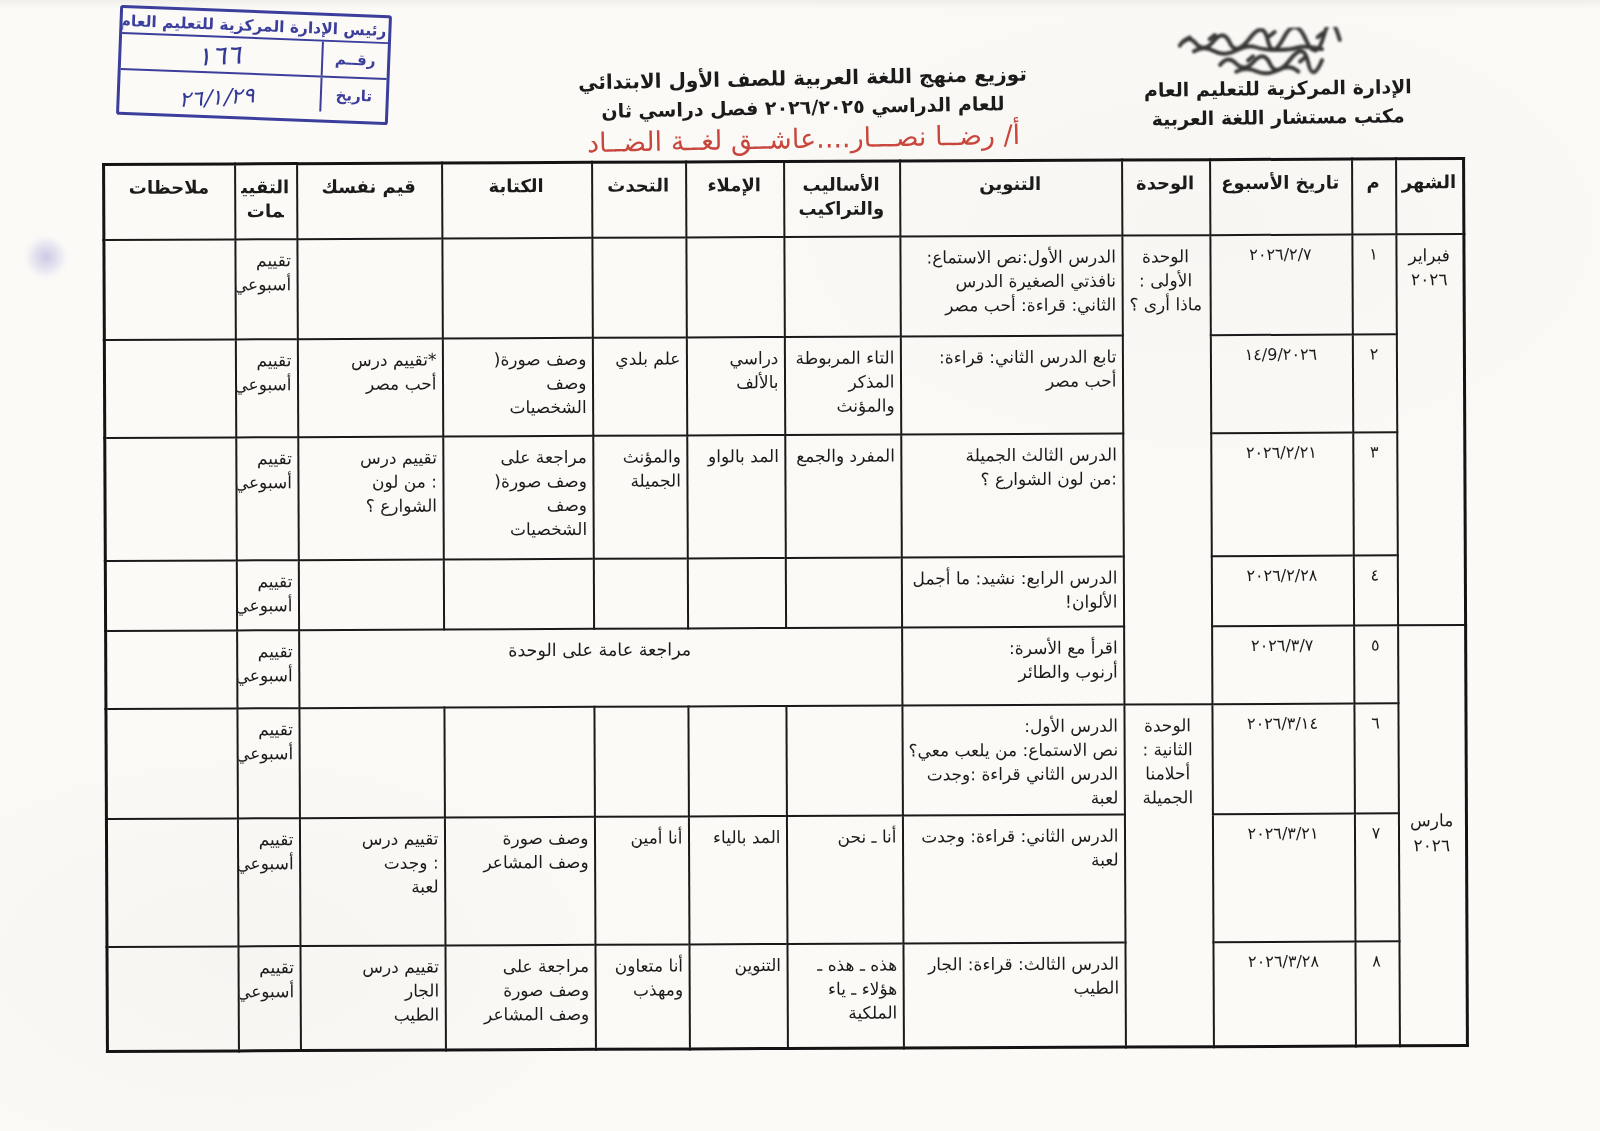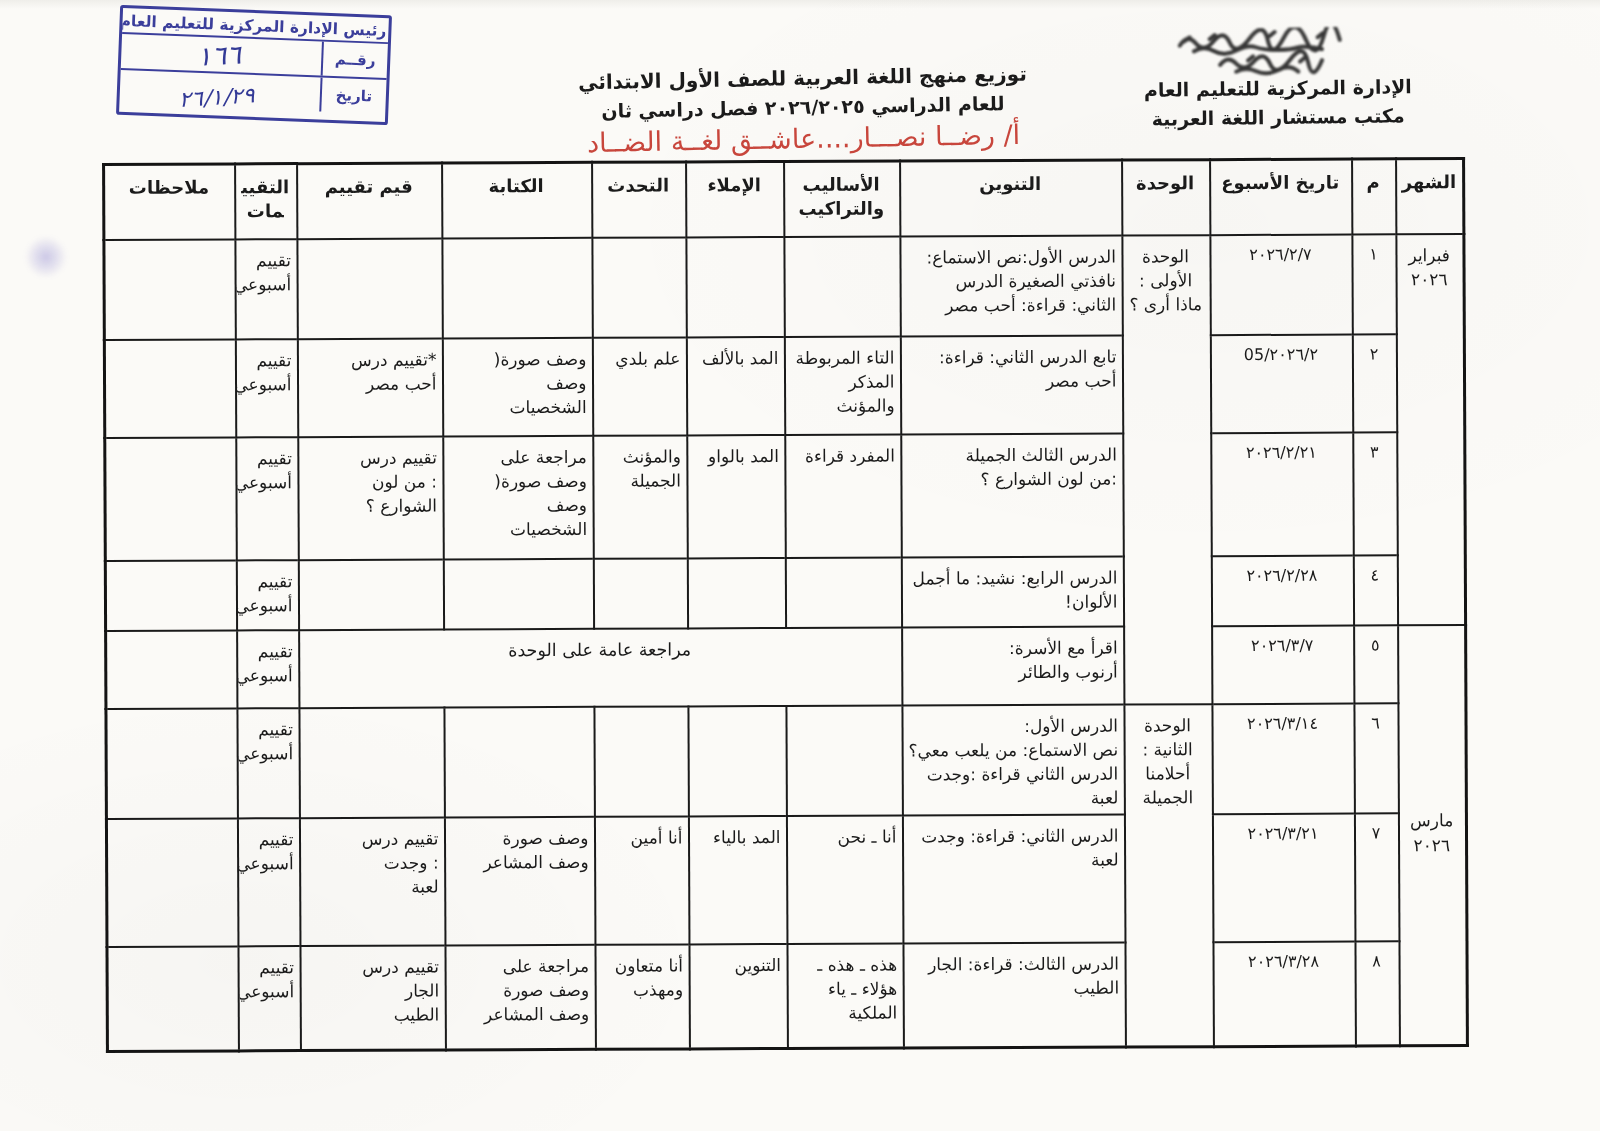--- a/index.html
+++ b/index.html
@@ -162,21 +162,21 @@
     <tr style="height:75px;">
       <th>الشهر</th>
       <th>م</th>
       <th>تاريخ الأسبوع</th>
       <th>الوحدة</th>
       <th>التنوين</th>
       <th>الأساليب والتراكيب</th>
       <th>الإملاء</th>
       <th>التحدث</th>
       <th>الكتابة</th>
-      <th>قيم تقييم</th>
+      <th>قيم نفسك</th>
       <th class="wrap-any">التقييمات</th>
       <th>ملاحظات</th>
     </tr>
   </thead>
   <tbody>
     <tr style="height:100px;">
       <td class="month" rowspan="4">فبراير
 ٢٠٢٦</td>
       <td class="num">١</td>
       <td class="date">٢٠٢٦/٢/٧</td>
@@ -190,43 +190,43 @@
       <td class="r"></td>
       <td class="r"></td>
       <td class="r"></td>
       <td class="r"></td>
       <td class="eval">تقييم
 أسبوعي</td>
       <td></td>
     </tr>
     <tr style="height:98px;">
       <td class="num">٢</td>
-      <td class="date">٢٠٢٦/٢/05</td>
+      <td class="date">٢٠٢٦/9/١٤</td>
       <td class="r">تابع الدرس الثاني: قراءة:
 أحب مصر</td>
       <td class="r">التاء المربوطة
 المذكر
 والمؤنث</td>
-      <td class="r">المد بالألف</td>
+      <td class="r">دراسي بالألف</td>
       <td class="r">علم بلدي</td>
       <td class="r">وصف صورة(
 وصف
 الشخصيات</td>
       <td class="r">*تقييم درس
 أحب مصر</td>
       <td class="eval">تقييم
 أسبوعي</td>
       <td></td>
     </tr>
     <tr style="height:123px;">
       <td class="num">٣</td>
       <td class="date">٢٠٢٦/٢/٢١</td>
       <td class="r">الدرس الثالث الجميلة
 :من لون الشوارع ؟</td>
-      <td class="r">المفرد قراءة</td>
+      <td class="r">المفرد والجمع</td>
       <td class="r">المد بالواو</td>
       <td class="r">والمؤنث
 الجميلة</td>
       <td class="r">مراجعة على
 وصف صورة(
 وصف
 الشخصيات</td>
       <td class="r">تقييم درس
 : من لون
 الشوارع ؟</td>

